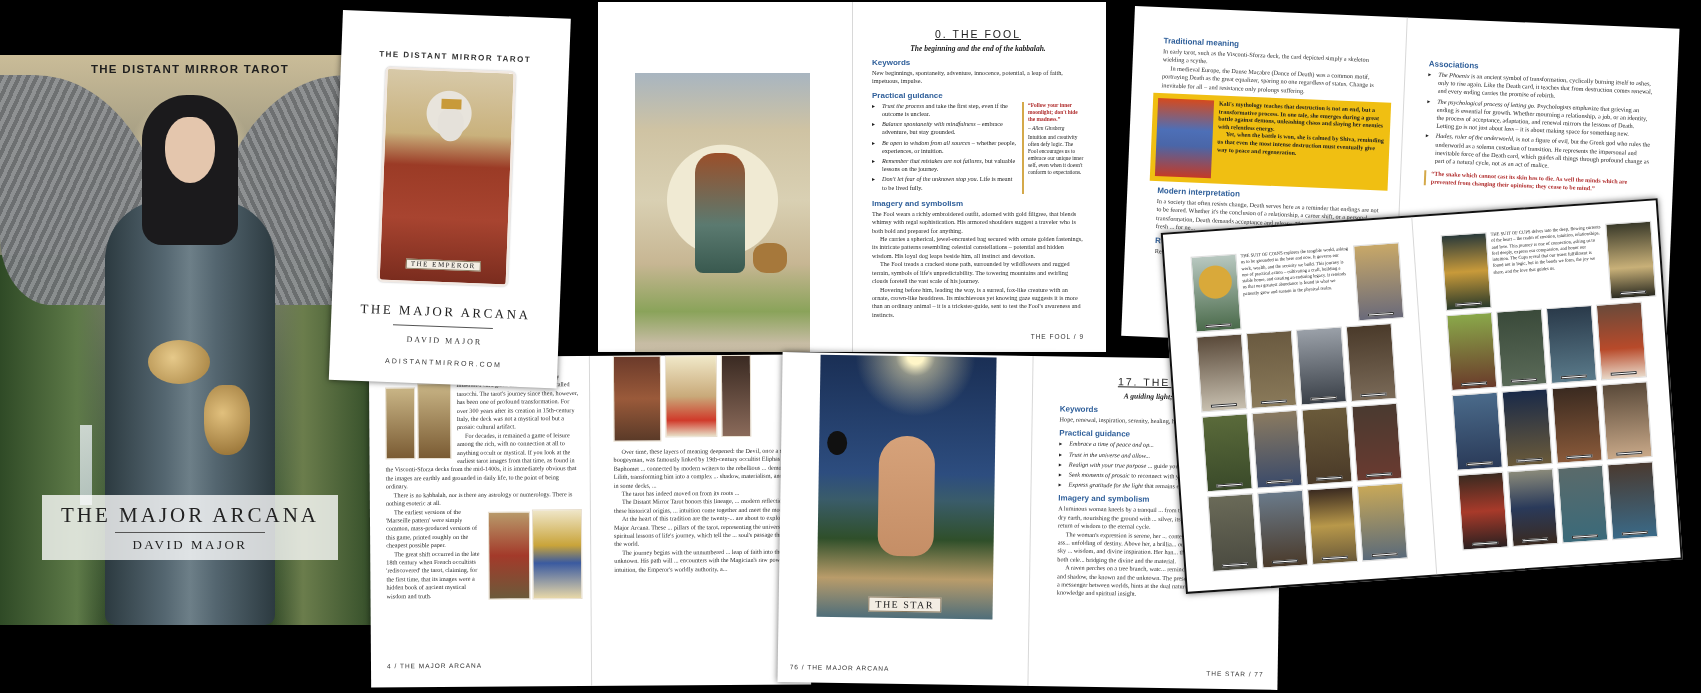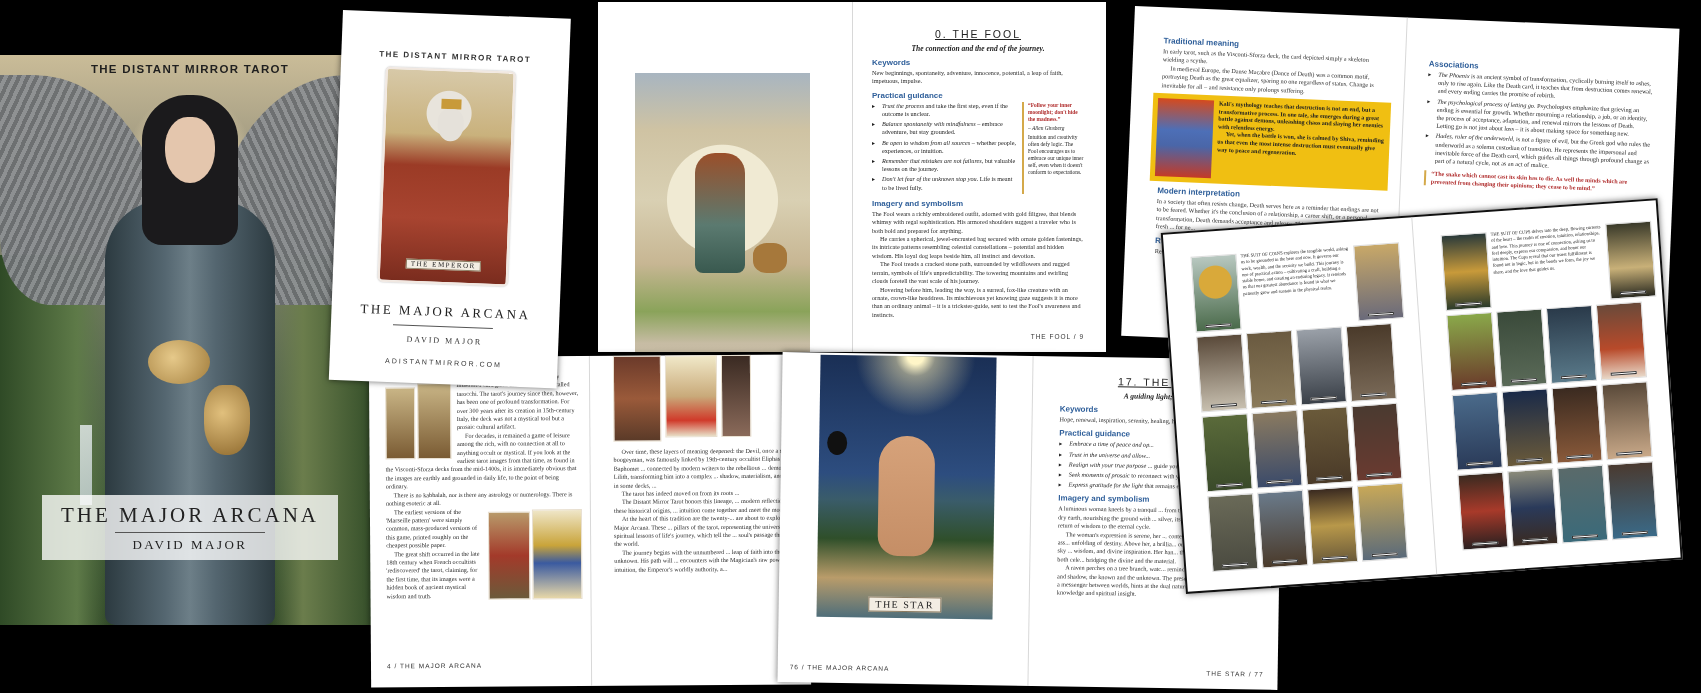--- a/index.html
+++ b/index.html
@@ -178,21 +178,21 @@
     <div class="fool-card">
       <div class="figure"></div>
       <div class="dog"></div>
       <div class="card-label">THE FOOL</div>
     </div>
     <div class="footer">8 / THE MAJOR ARCANA</div>
   </div>
   <div class="spread-fold"></div>
   <div class="right">
     <div class="chapter-title">0. THE FOOL</div>
-    <div class="subtitle">The connection and the end of the journey.</div>
+    <div class="subtitle">The beginning and the end of the kabbalah.</div>
     <div class="h-blue">Keywords</div>
     <div class="body-txt">New beginnings, spontaneity, adventure, innocence, potential, a leap of faith, impetuous, impulse.</div>
     <div class="h-blue">Practical guidance</div>
     <div class="guidance-wrap">
       <ul class="bullets">
         <li><em>Trust the process</em><span> and take the first step, even if the outcome is unclear.</span></li>
         <li><em>Balance spontaneity with mindfulness</em><span> – embrace adventure, but stay grounded.</span></li>
         <li><em>Be open to wisdom from all sources –</em><span> whether people, experiences, or intuition.</span></li>
         <li><em>Remember that mistakes are not failures,</em><span> but valuable lessons on the journey.</span></li>
         <li><em>Don't let fear of the unknown stop you.</em><span> Life is meant to be lived fully.</span></li>

